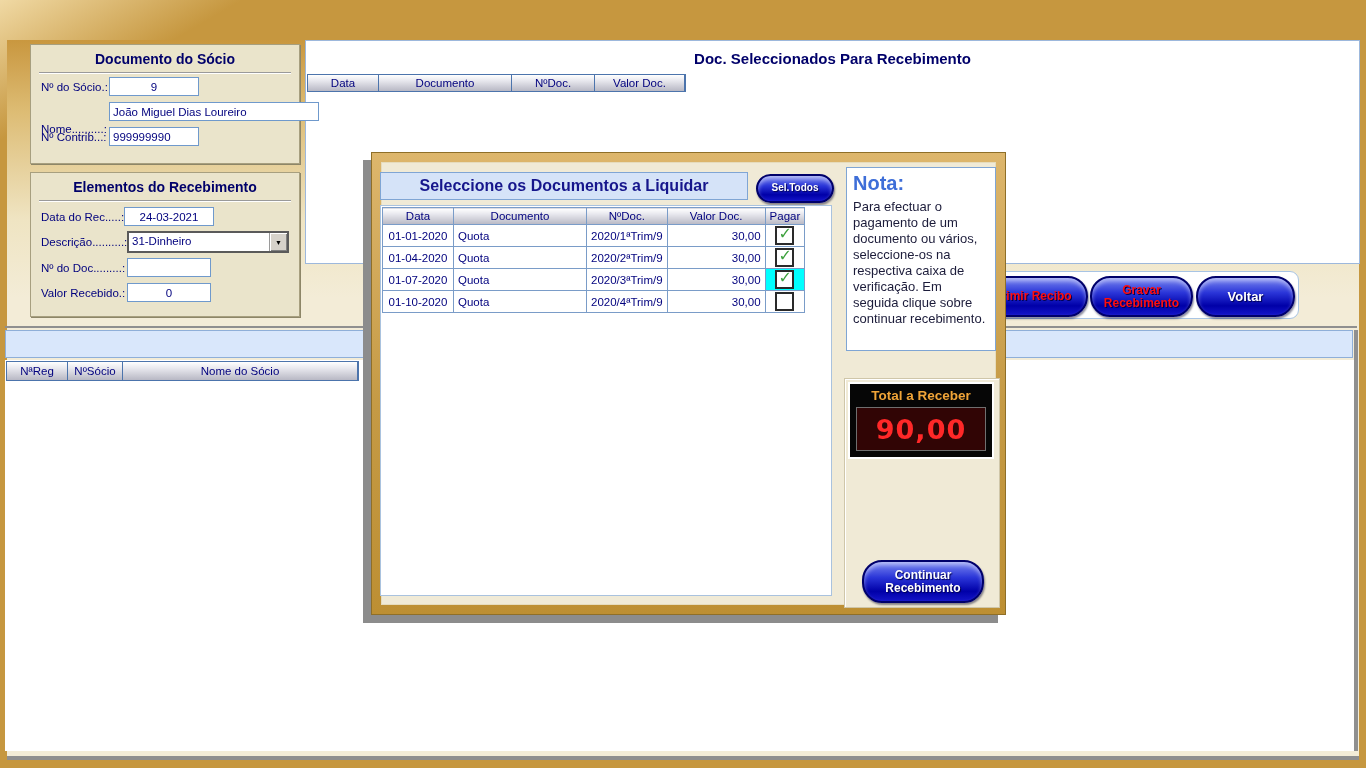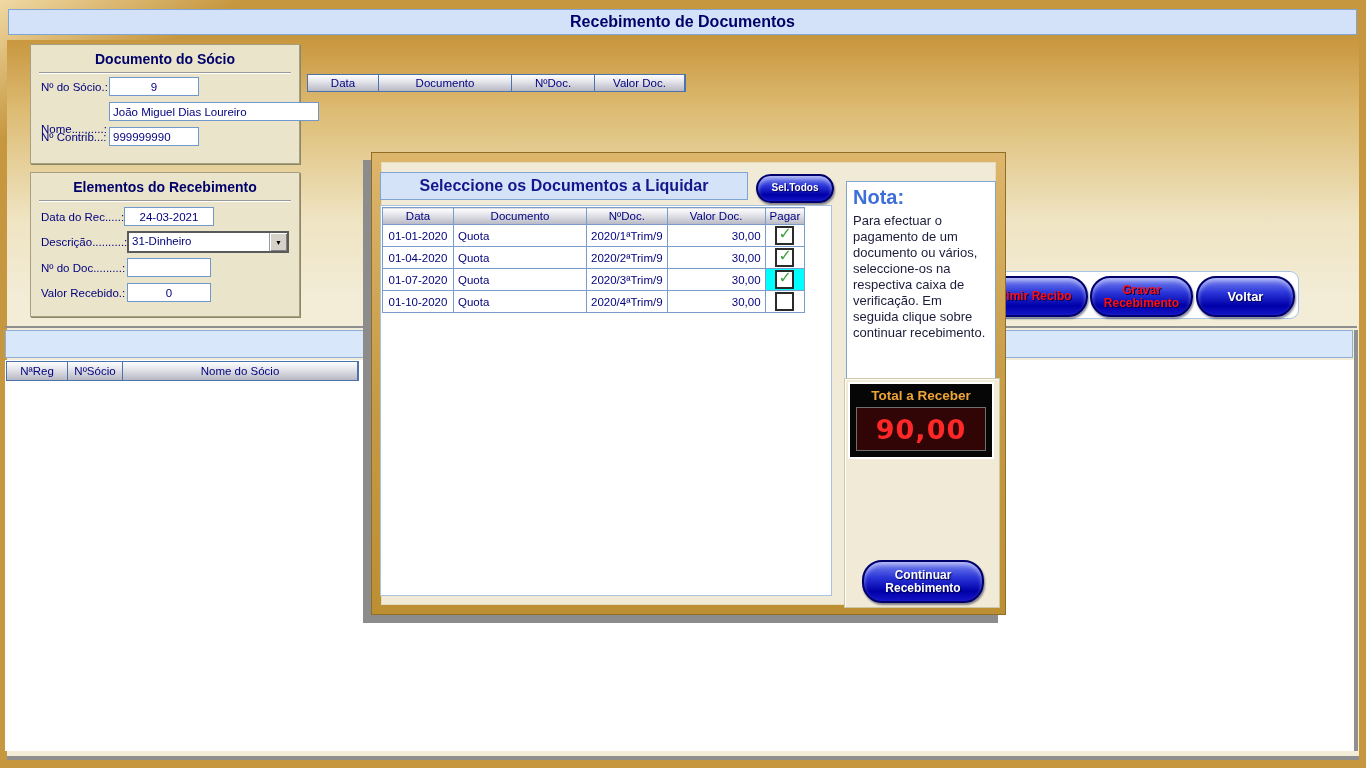--- a/index.html
+++ b/index.html
@@ -89,21 +89,21 @@
   .dlg-table td{height:22px;background:#fff;}
   .td-center{text-align:center;}
   .td-right{text-align:right;}
   .pagar-cell{text-align:center;padding:0 !important;}
   .pagar-cell.hl{background:#00FFFF !important;}
   .checkbox{display:inline-block;width:15px;height:15px;background:#fff;border:2px solid #2a2a2a;
             vertical-align:middle;line-height:12px;font-size:16px;font-weight:bold;color:#3CA03C;
             text-align:left;cursor:pointer;}
   .checkbox.on{text-indent:1px;}
 
-  .dlg-note{left:474px;top:28px;width:150px;height:210px;background:#fff;border:1px solid #7FA5D4;
+  .dlg-note{left:474px;top:14px;width:150px;height:184px;background:#fff;border:1px solid #7FA5D4;
             box-sizing:border-box;padding:4px 6px;}
   .note-title{font-size:20px;font-weight:bold;color:#3E6ED8;margin:0 0 4px 0;}
   .note-body{font-size:13px;line-height:16px;color:#1c1c3a;}
 
   .dlg-subpanel{left:472px;top:225px;width:154px;height:228px;background:#F0EAD6;
                 border:1px solid #cfc6a9;box-shadow:inset 1px 1px 0 #ffffff;}
   .led{position:absolute;left:5px;top:5px;width:142px;height:73px;background:#060606;
        box-shadow:0 0 0 2px #ffffff;}
   .led-label{position:absolute;left:0;top:4px;width:100%;text-align:center;
              font-size:13.5px;font-weight:bold;color:#F0A438;}
@@ -114,26 +114,26 @@
   .dlg-btn{left:17px;width:118px;font-size:12px;}
   .dlg-btn1{top:85px;height:39px;}
   .dlg-btn2{top:134px;height:38px;}
   .dlg-btn3{top:181px;height:39px;}
 </style>
 </head>
 <body>
 
 <div id="page">
 
-  <div class="abs titlebar">
-    <span>Recebimento de Documentos</span>
-  </div>
 
   <div class="abs content-bg"></div>
 
+  <div class="abs top-panel">
+    <div class="top-title">Doc. Seleccionados Para Recebimento</div>
+  </div>
   <div class="abs grid-header hdr-top">
     <div class="th" style="width:71px">Data</div>
     <div class="th" style="width:133px">Documento</div>
     <div class="th" style="width:83px">NºDoc.</div>
     <div class="th" style="width:90px">Valor Doc.</div>
   </div>
 
   <div class="abs group-panel panel-socio">
     <div class="group-title">Documento do Sócio</div>
     <div class="group-divider"></div>

